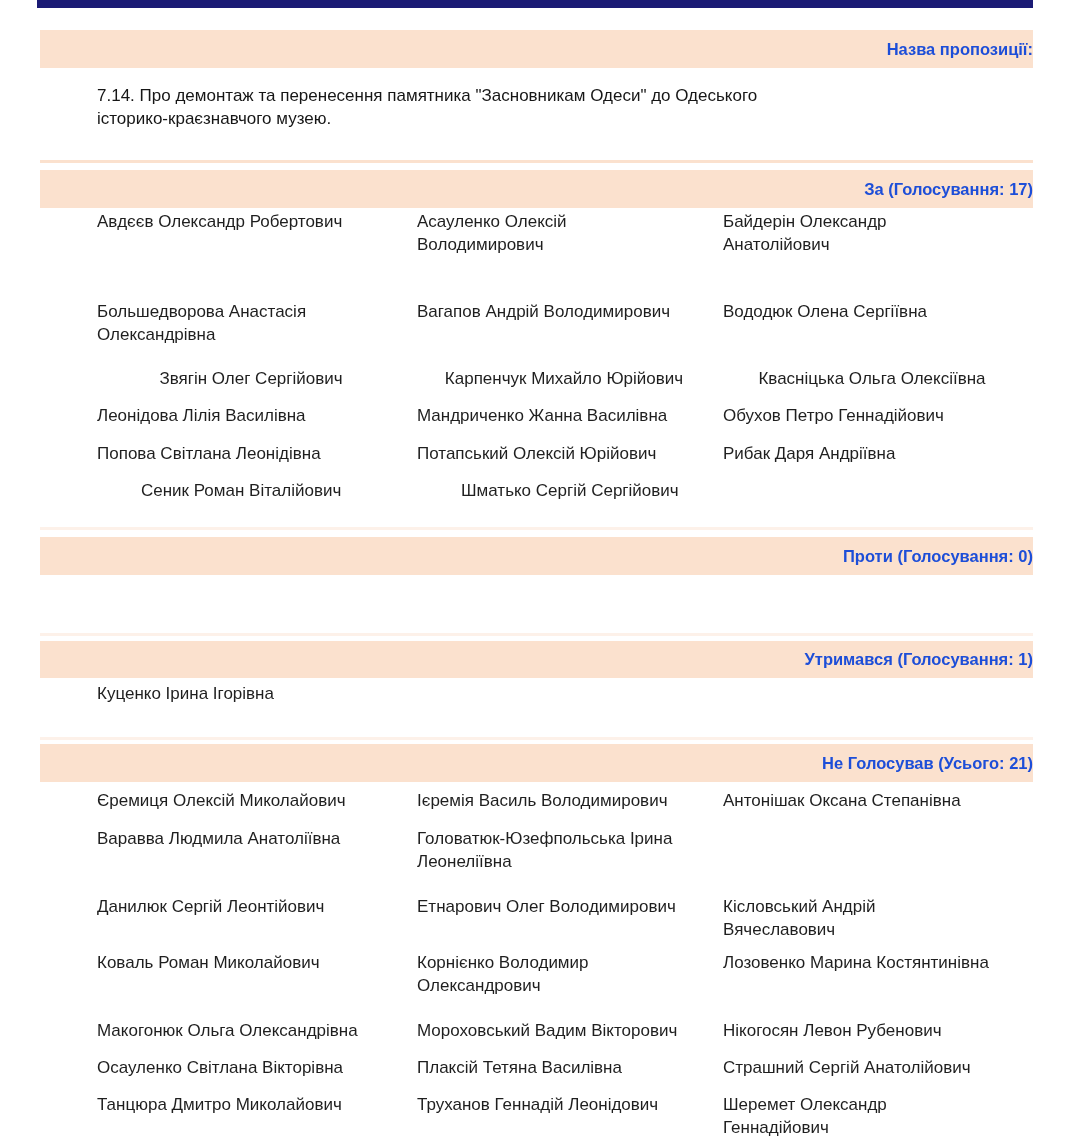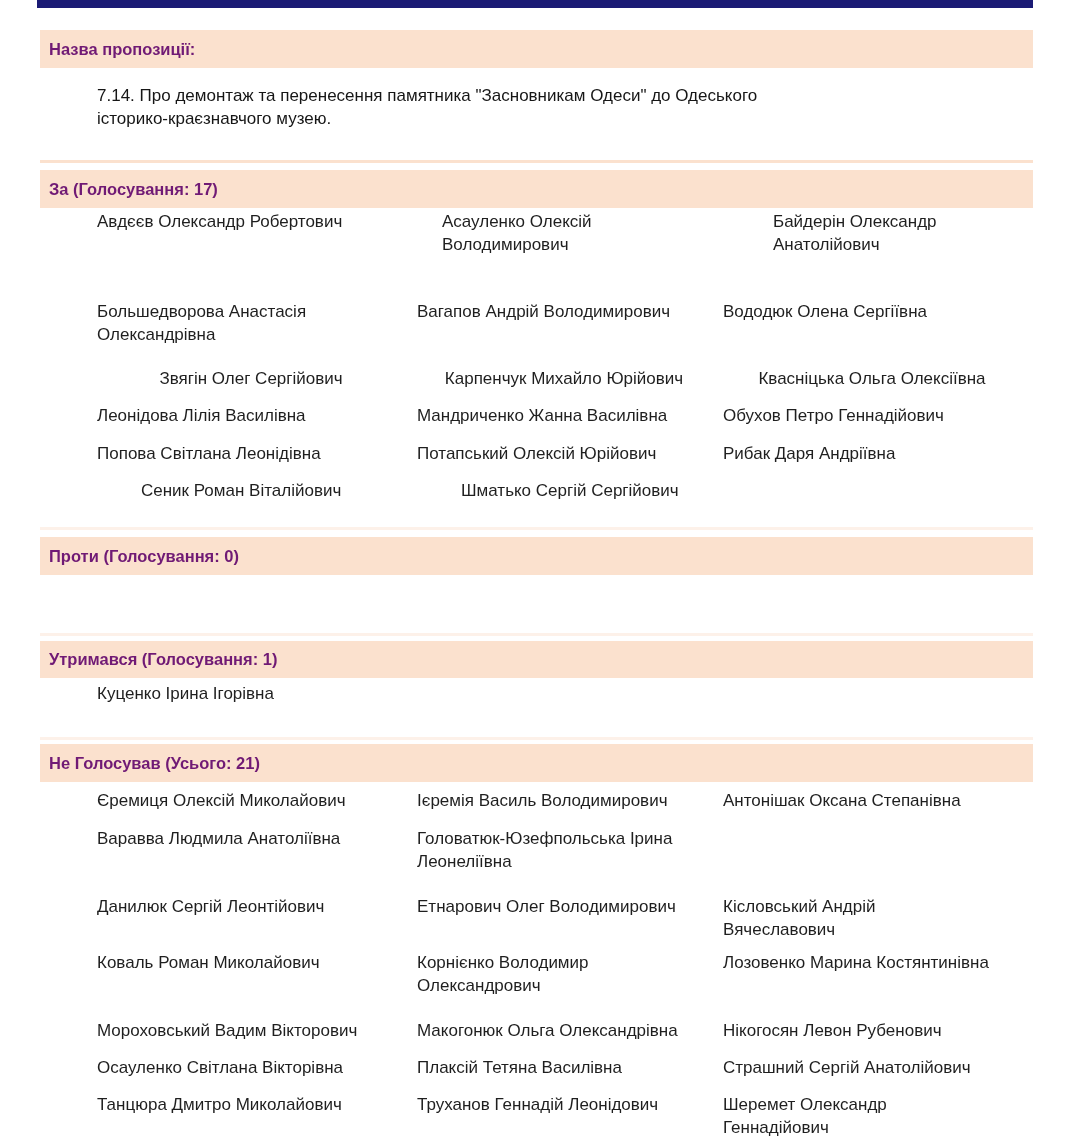--- a/index.html
+++ b/index.html
@@ -19,24 +19,25 @@
     background: #1b1b75;
   }
   .band {
     position: absolute;
     left: 40px;
     width: 993px; height: 38px;
     background: #fbe1ce;
     box-sizing: border-box;
     font-size: 16.5px;
     font-weight: bold;
-    color: #701a75;
+    color: #1d4ed8;
     line-height: 38px;
     padding-left: 9px;
     white-space: nowrap;
+    text-align: right;
   }
   .hair {
     position: absolute;
     left: 40px;
     width: 993px; height: 3px;
     background: #fbe1ce;
   }
   .hair.faint { opacity: 0.45; }
   .proposal {
     position: absolute;
@@ -72,21 +73,21 @@
   <div class="topbar"></div>
 
   <div class="band" style="top:30px;">Назва пропозиції:</div>
 
   <div class="proposal">7.14. Про демонтаж та перенесення памятника "Засновникам Одеси" до Одеського
 історико-краєзнавчого музею.</div>
 
   <div class="hair" style="top:160px;"></div>
   <div class="band" style="top:170px;">За (Голосування: 17)</div>
 
-  <div class="name-row" style="top:210px;gap:25px;">
+  <div class="name-row" style="top:210px;">
     <div class="cell">Авдєєв Олександр Робертович</div>
     <div class="cell">Асауленко Олексій
 Володимирович</div>
     <div class="cell">Байдерін Олександр
 Анатолійович</div>
   </div>
   <div class="name-row" style="top:300px;">
     <div class="cell">Большедворова Анастасія
 Олександрівна</div>
     <div class="cell">Вагапов Андрій Володимирович</div>
@@ -143,22 +144,22 @@
     <div class="cell">Кісловський Андрій
 Вячеславович</div>
   </div>
   <div class="name-row" style="top:951px;">
     <div class="cell">Коваль Роман Миколайович</div>
     <div class="cell">Корнієнко Володимир
 Олександрович</div>
     <div class="cell">Лозовенко Марина Костянтинівна</div>
   </div>
   <div class="name-row" style="top:1019px;">
+    <div class="cell">Макогонюк Ольга Олександрівна</div>
     <div class="cell">Мороховський Вадим Вікторович</div>
-    <div class="cell">Макогонюк Ольга Олександрівна</div>
     <div class="cell">Нікогосян Левон Рубенович</div>
   </div>
   <div class="name-row" style="top:1056px;">
     <div class="cell">Осауленко Світлана Вікторівна</div>
     <div class="cell">Плаксій Тетяна Василівна</div>
     <div class="cell">Страшний Сергій Анатолійович</div>
   </div>
   <div class="name-row" style="top:1093px;">
     <div class="cell">Танцюра Дмитро Миколайович</div>
     <div class="cell">Труханов Геннадій Леонідович</div>

